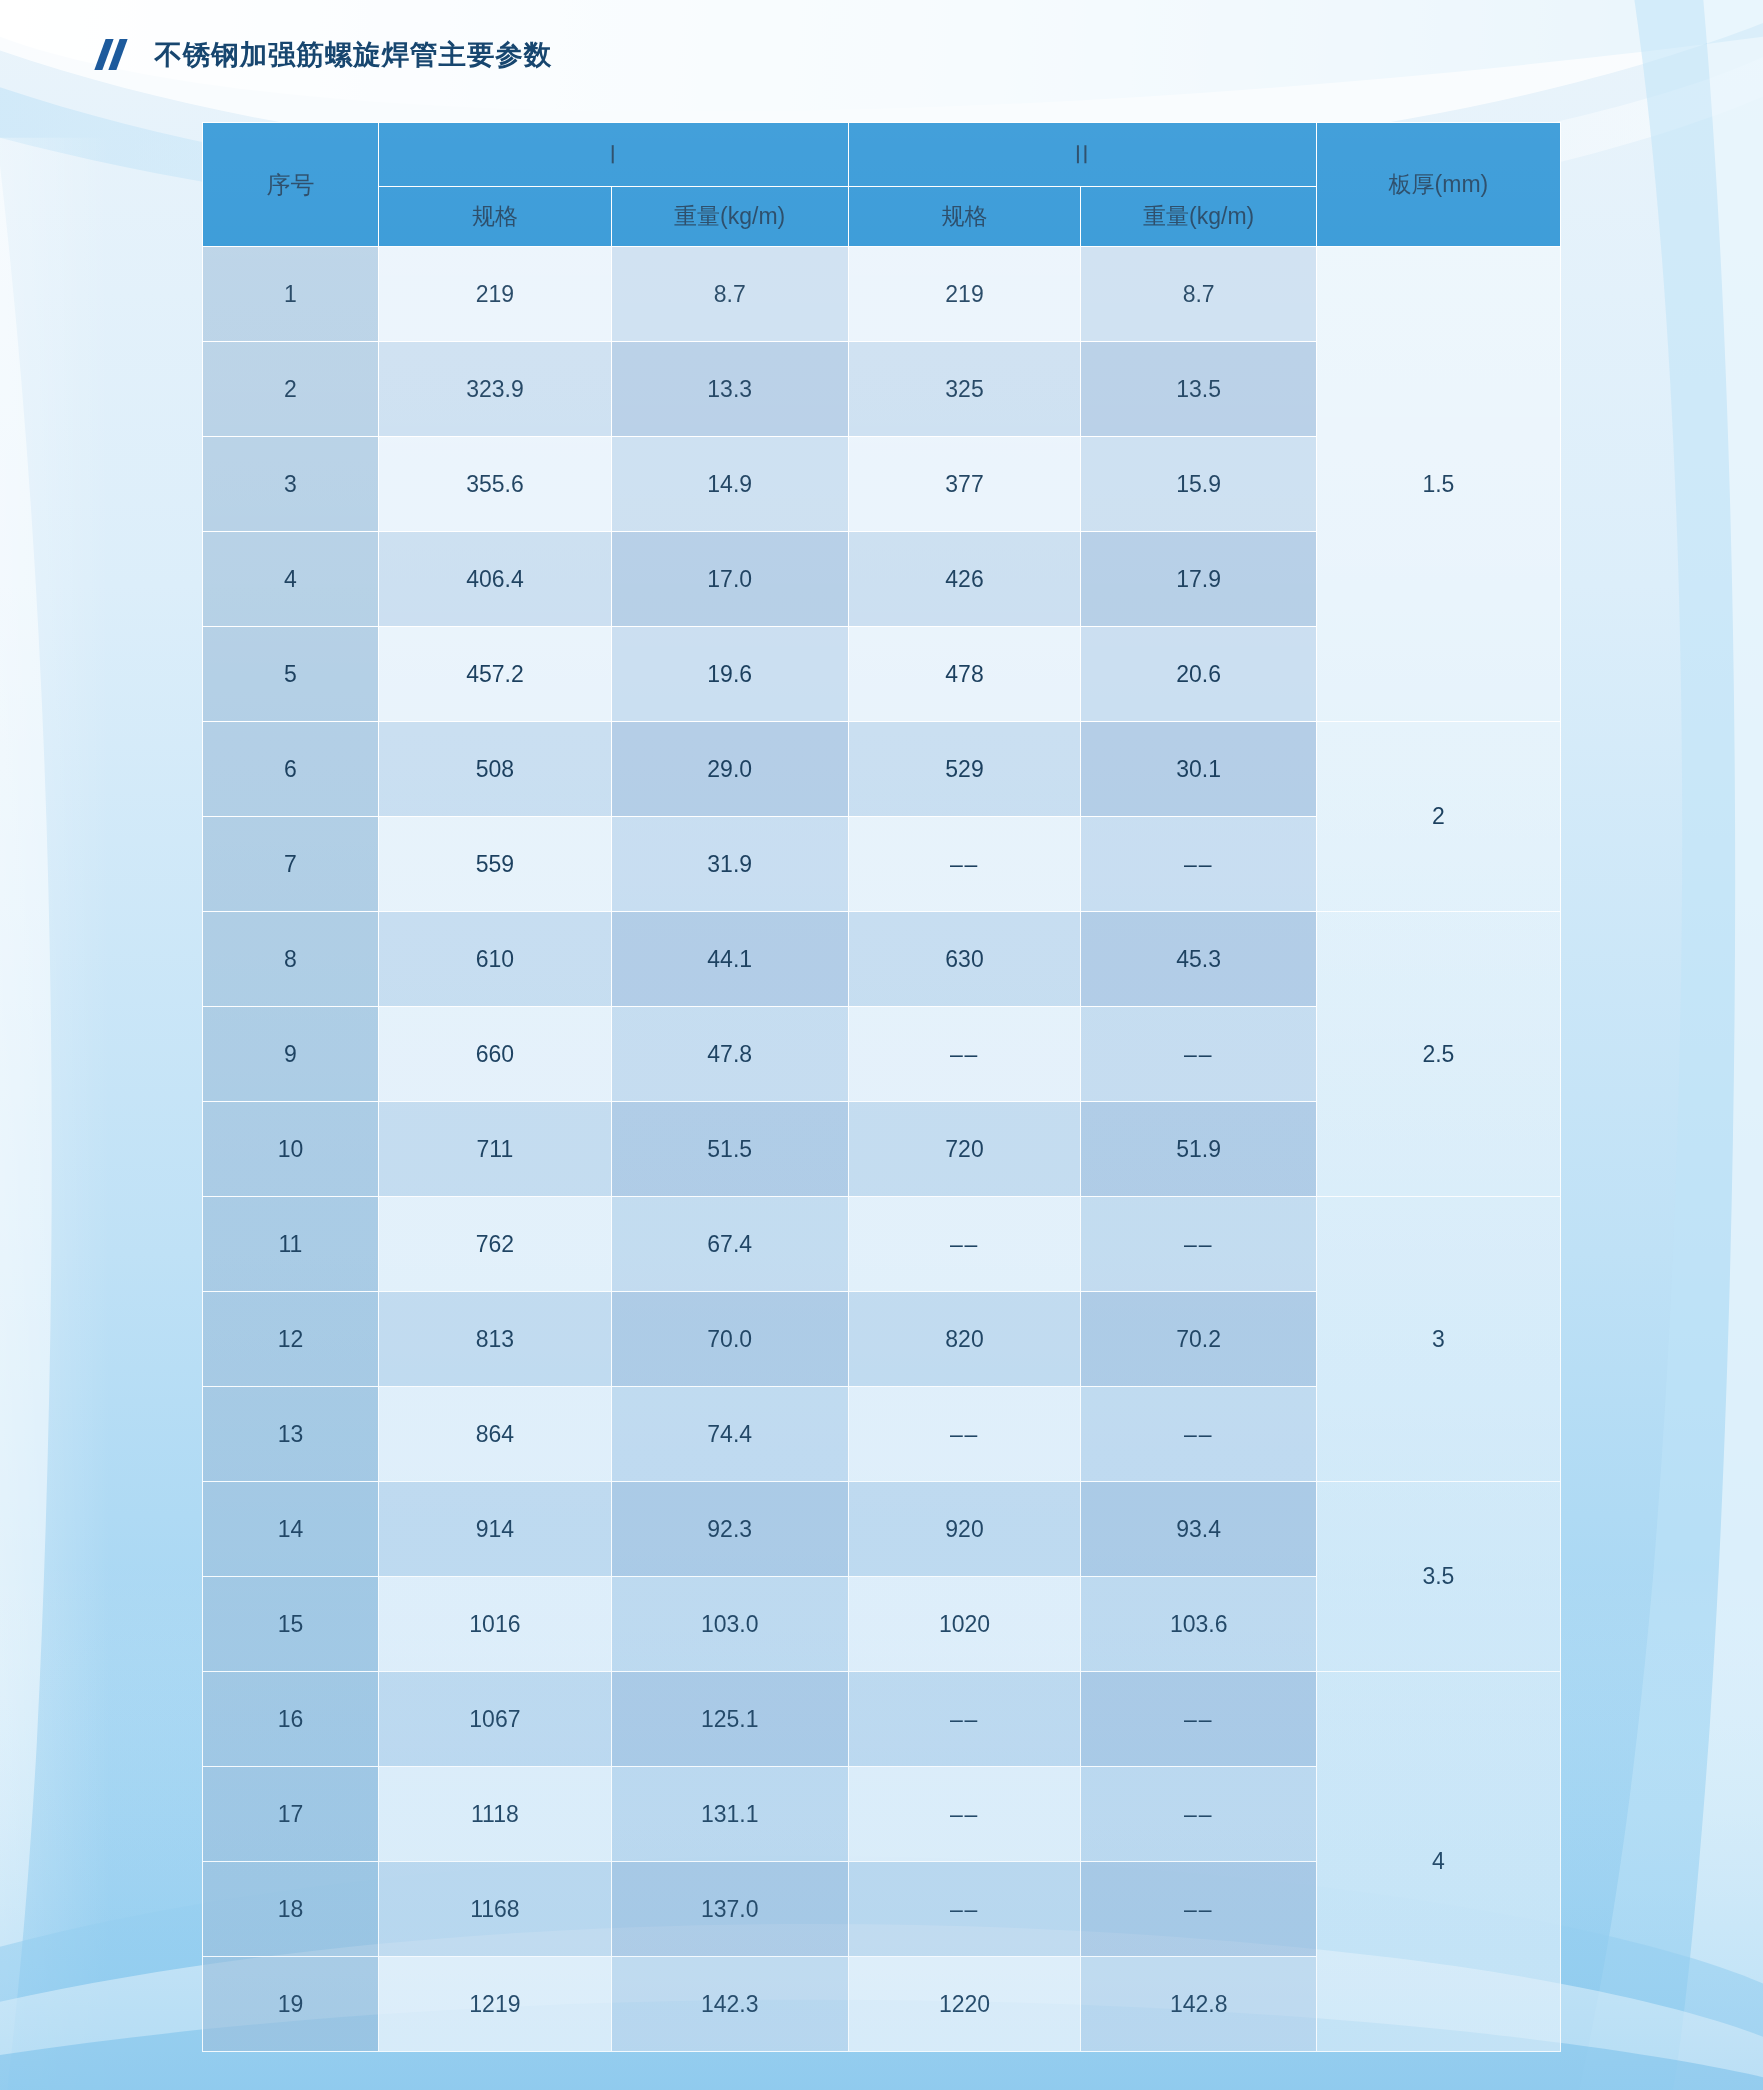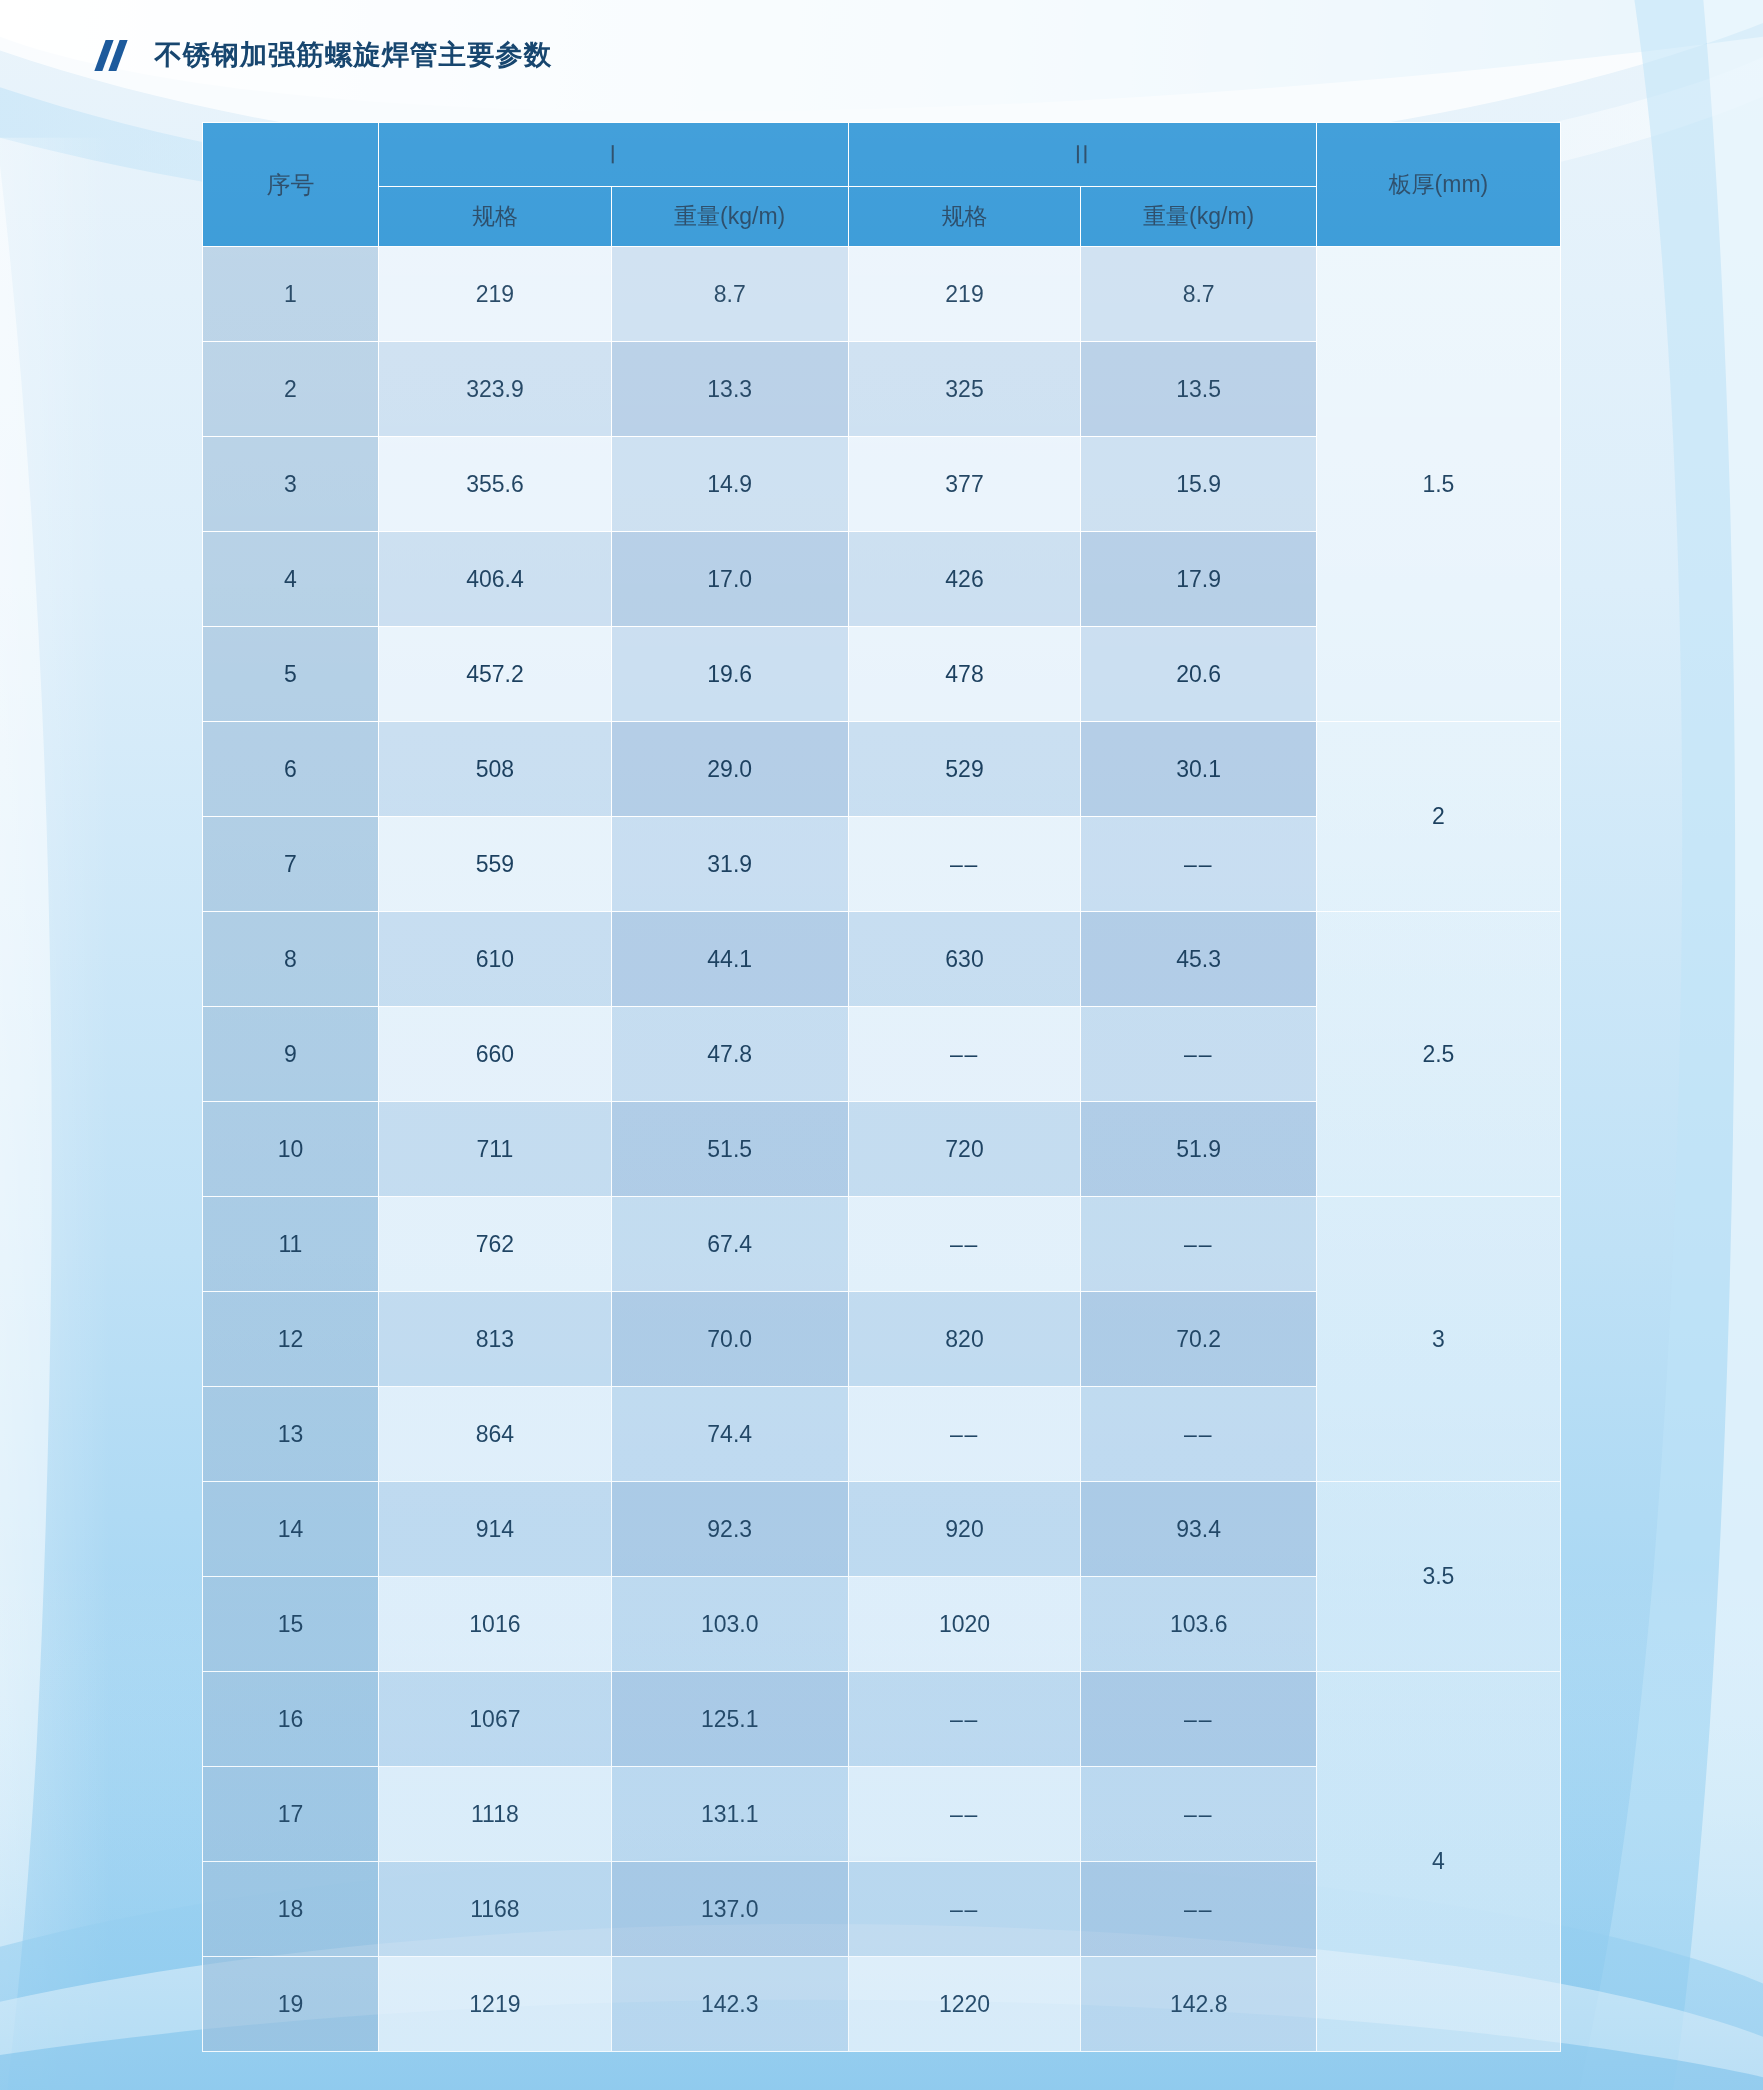--- a/index.html
+++ b/index.html
@@ -19,21 +19,21 @@
     position: absolute;
     inset: 0;
     pointer-events: none;
   }
   
   .title-row {
     position: absolute;
     left: 96px;
     top: 37px;
     display: flex;
-    align-items: flex-end;
+    align-items: flex-start;
     gap: 16.5px;
   }
   .title-mark {
     width: 42px;
     height: 35px;
     position: relative;
   }
   .title-mark i {
     position: absolute;
     top: 1.8px;

